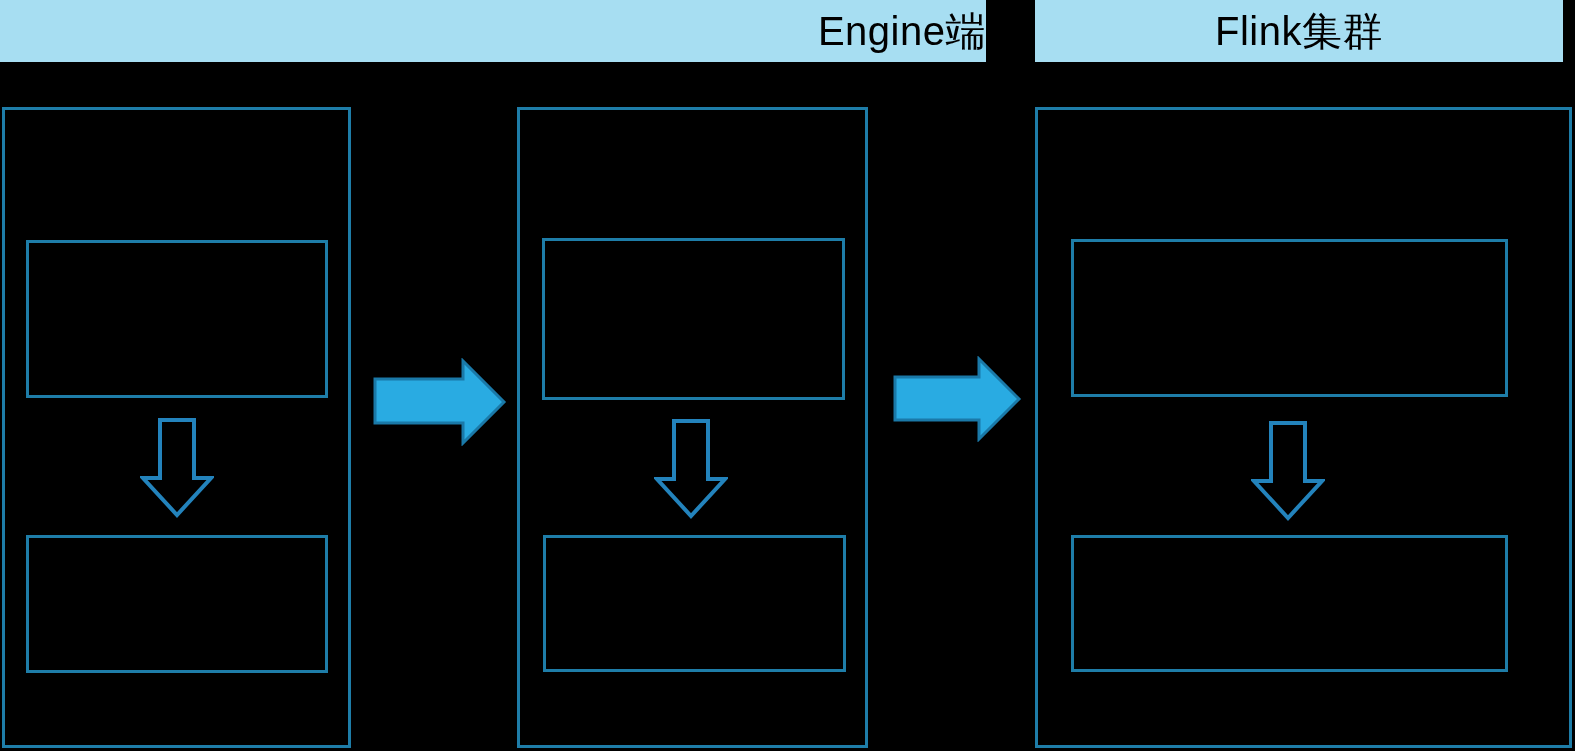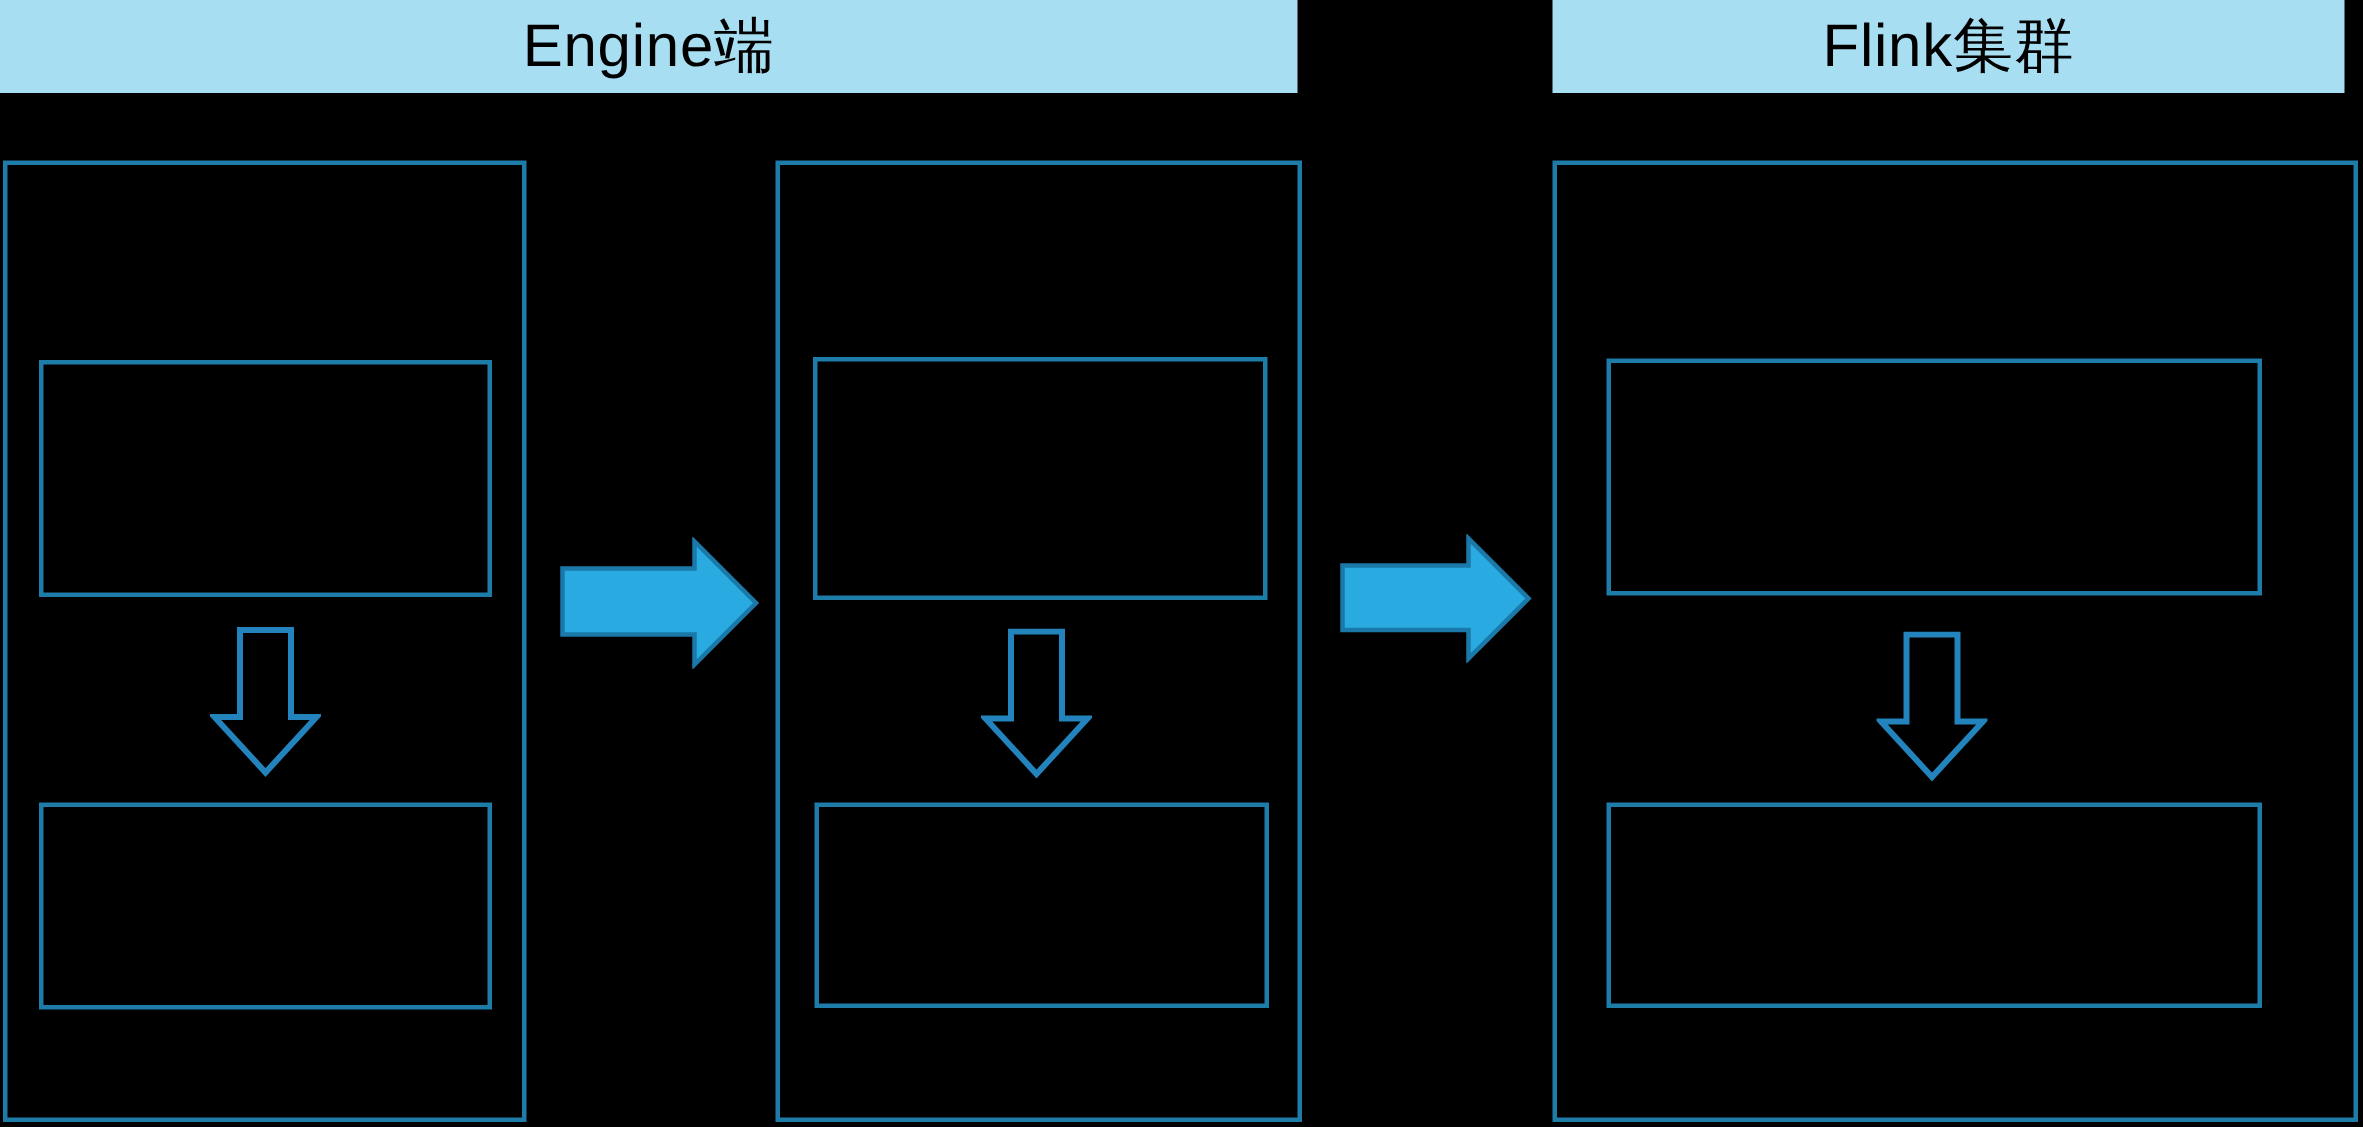--- a/index.html
+++ b/index.html
@@ -22,21 +22,21 @@
     background: var(--header-fill, #A7DEF2);
     color: var(--header-text, #000000);
     display: flex;
     align-items: center;
     justify-content: center;
     font-size: 40px;
     line-height: 62px;
     font-weight: 400;
     letter-spacing: 0.5px;
   }
-  #engine-header { left: 0; width: 865px; }
+  #engine-header { left: 0; width: 986px; justify-content: flex-end; }
   #flink-header  { left: 1035px; width: 528px; text-align: center; }
 
   .outer-box {
     position: absolute;
     top: 107px;
     height: 641px;
     border: 3px solid var(--box-outline, #1E7DA8);
     box-sizing: border-box;
     background: transparent;
   }

